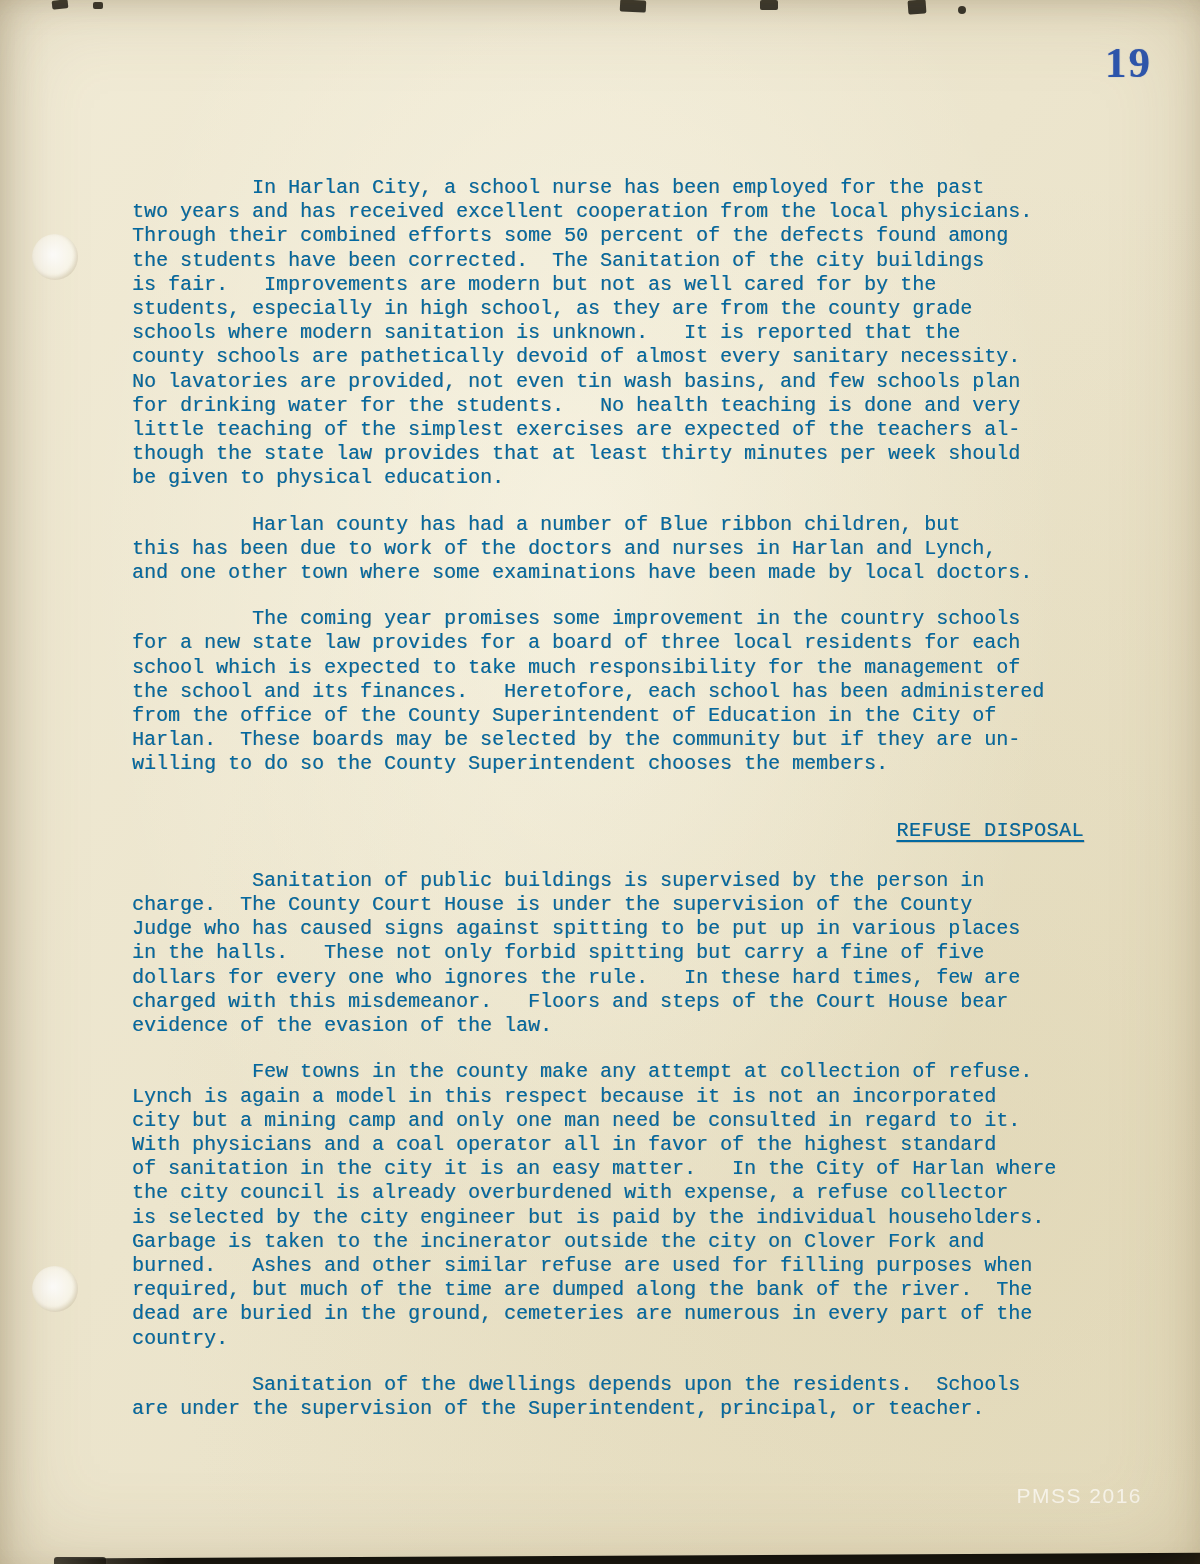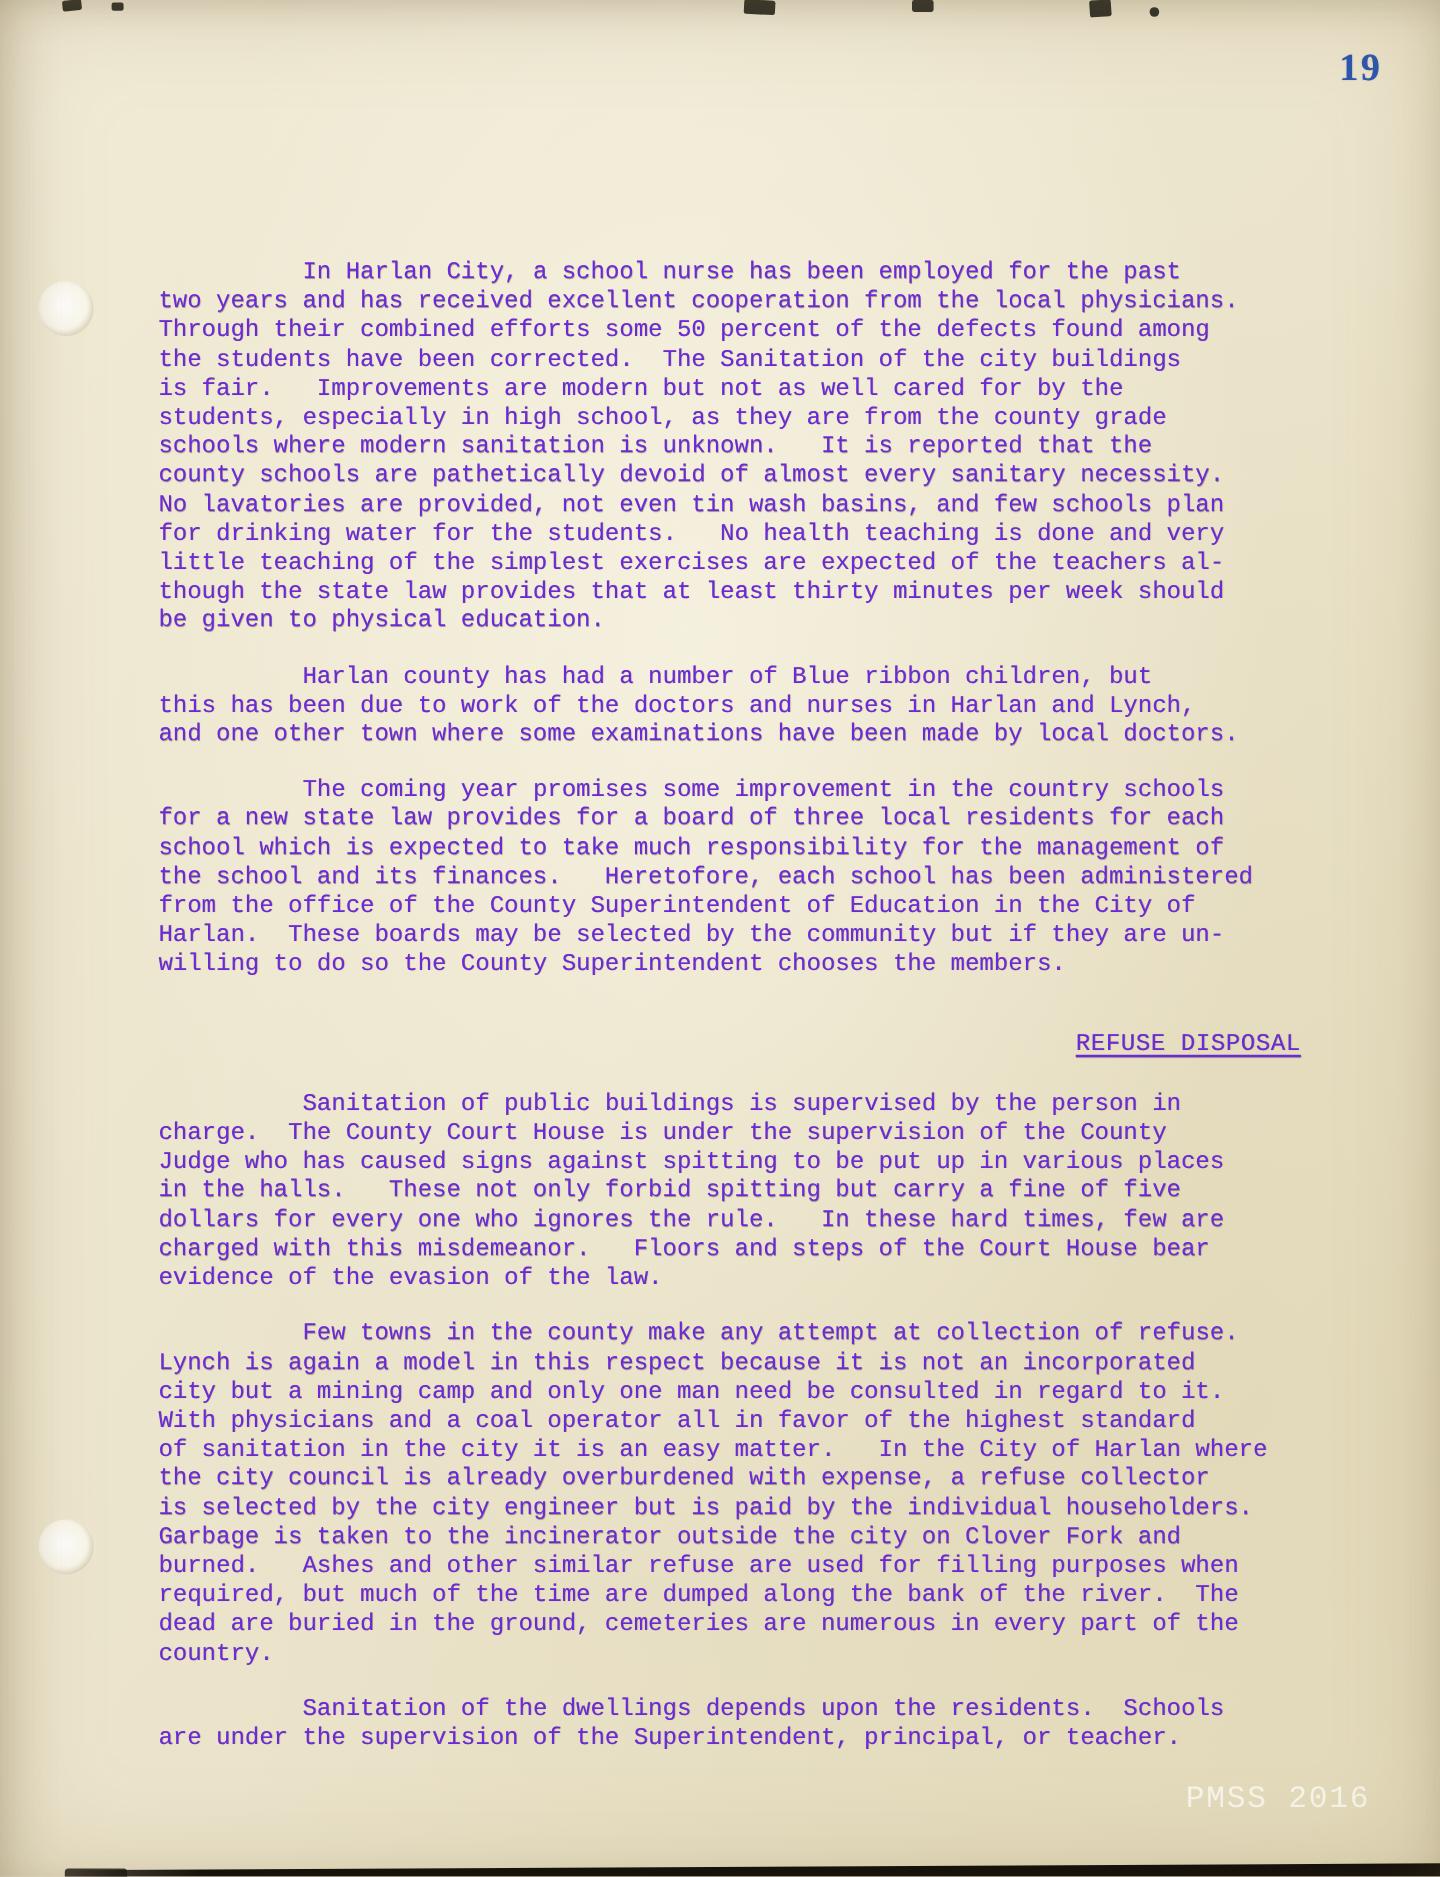--- a/index.html
+++ b/index.html
@@ -27,22 +27,21 @@
       inset 0 0 90px rgba(130,105,60,0.22),
       inset 26px 0 45px -25px rgba(95,78,48,0.30),
       inset -18px 0 40px -26px rgba(95,78,48,0.18),
       inset 0 22px 40px -26px rgba(95,78,48,0.20);
   }
   .text-block {
     position: absolute;
     top: 176px;
     left: 132px;
     width: 952px;
-    color: #6d28d9;
-    margin-top: 40px;
+    color: #0369a1;
   }
   .para {
     white-space: pre-wrap;
     font-size: 20px;
     line-height: 24.2px;
     margin: 0 0 22px 0;
     text-shadow: 0.4px 0.4px 0.6px rgba(55,50,40,0.45);
   }
   .section-heading {
     font-size: 20px;
@@ -53,32 +52,32 @@
     text-decoration: underline;
     text-underline-offset: 4px;
     margin: 42px 0 26px 0;
     text-shadow: 0.4px 0.4px 0.6px rgba(55,50,40,0.5);
   }
   .page-number {
     position: absolute;
     top: 38px;
     right: 48px;
     font-family: "Liberation Serif", "DejaVu Serif", serif;
-    font-size: 32px;
+    font-size: 43px;
     font-weight: 700;
     letter-spacing: 2px;
     color: #2c55ae;
     text-shadow: 0 0 1px rgba(44,85,174,0.5);
   }
   .watermark {
     position: absolute;
     top: 1484px;
     right: 58px;
-    font-family: Liberation Mono, monospace;
-    font-size: 26px;
+    font-family: Liberation Sans, sans-serif;
+    font-size: 21px;
     letter-spacing: 1.5px;
     color: rgba(250,248,242,0.85);
   }
   .hole {
     position: absolute;
     left: 32px;
     width: 46px;
     height: 46px;
     border-radius: 50%;
     background: radial-gradient(circle at 45% 45%,

